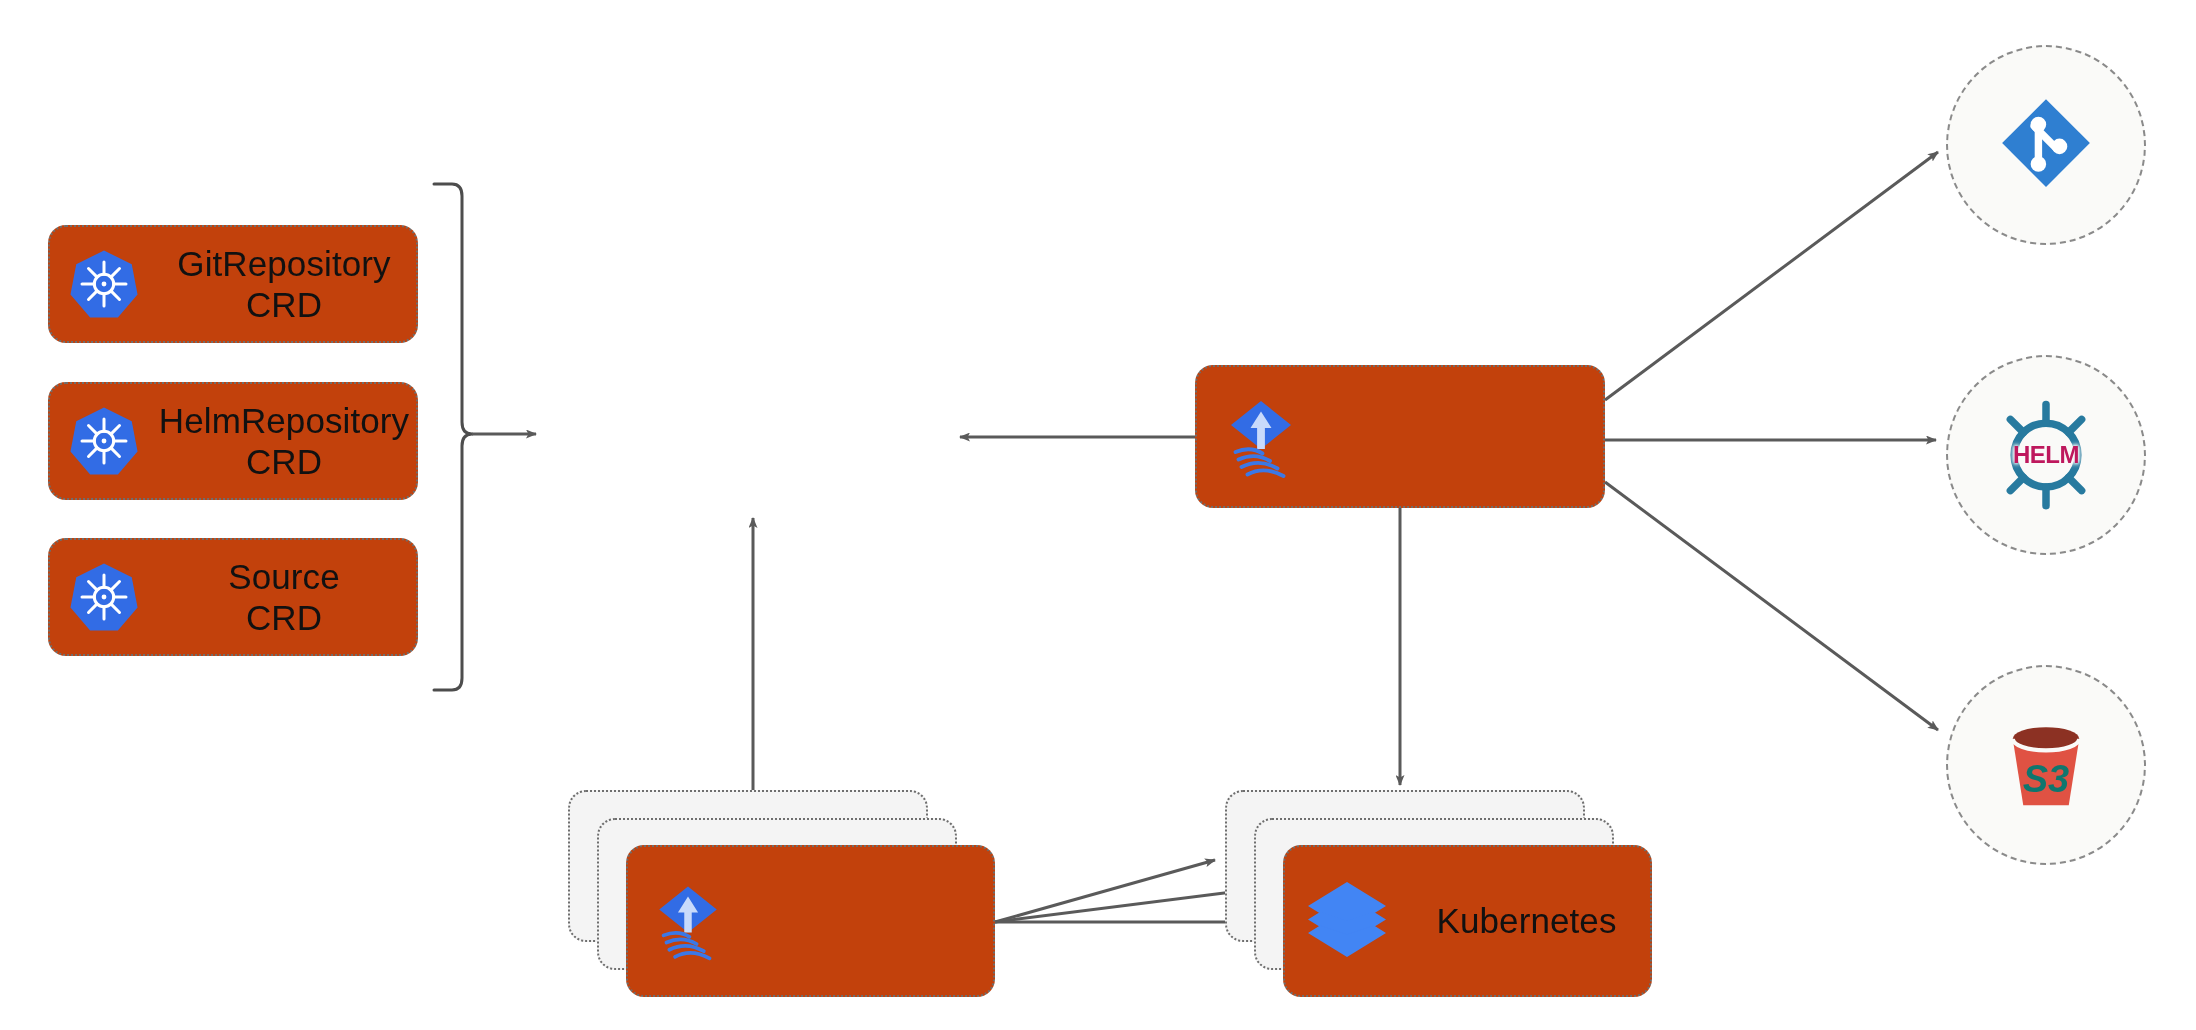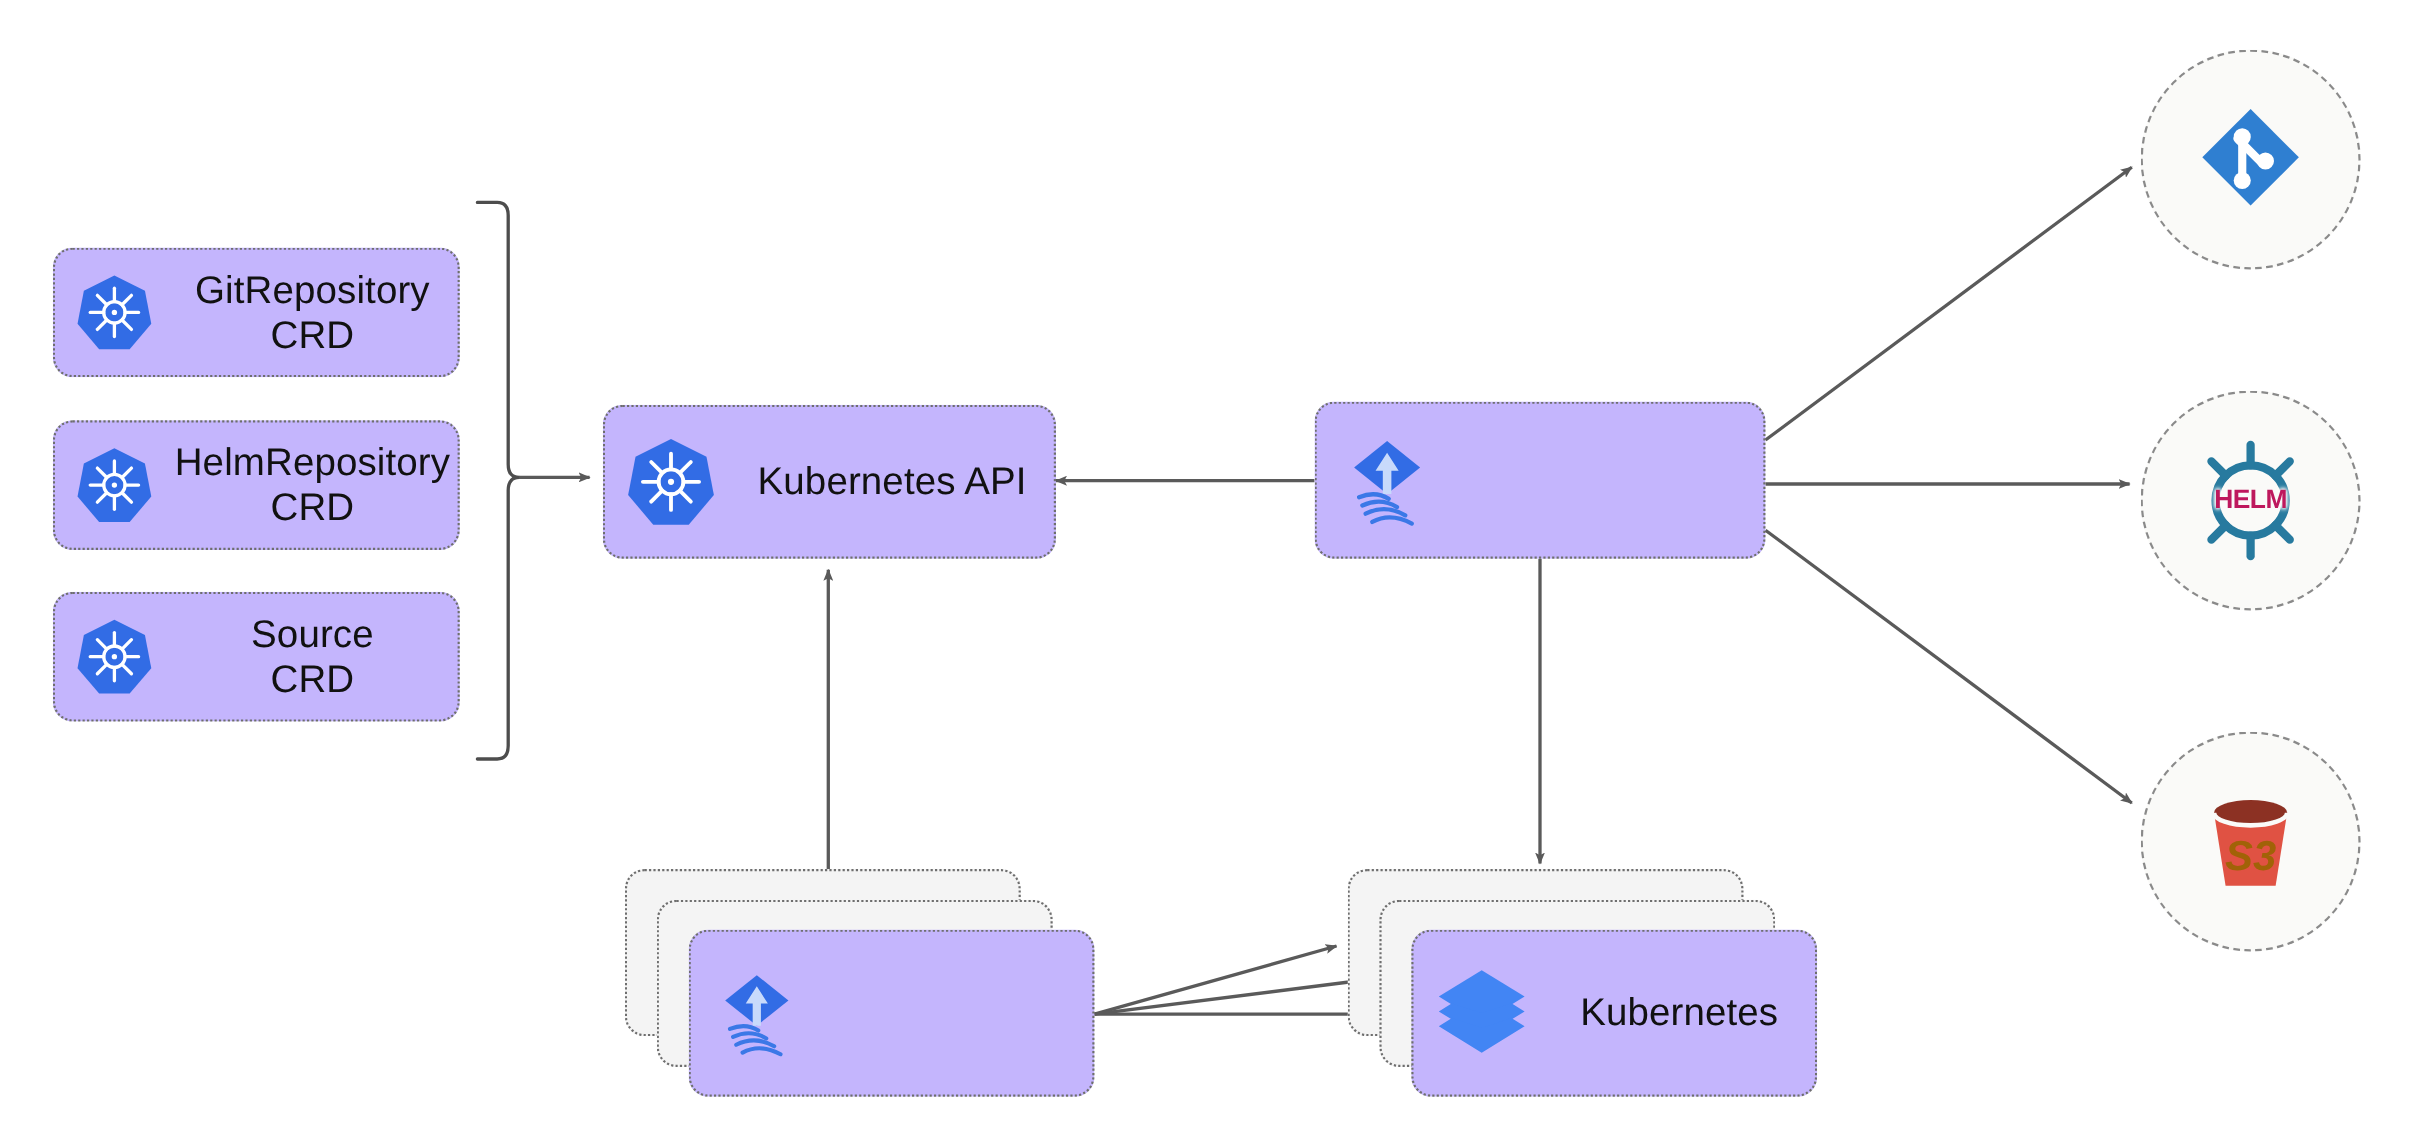--- a/index.html
+++ b/index.html
@@ -8,21 +8,21 @@
     font-family:"Liberation Sans","DejaVu Sans",sans-serif;
     -webkit-font-smoothing:antialiased;
   }
   #diagram{position:relative;width:2196px;height:1030px;}
   svg#canvas{position:absolute;left:0;top:0;width:2196px;height:1030px;}
 
   
   .node{
     position:absolute;
     box-sizing:border-box;
-    background:#c4b5fd;
+    background:#c2410c;
     border:2.5px dotted #6e6e6e;
     border-radius:18px;
     display:flex;align-items:center;
     z-index:5;
   }
   .node .ico{flex:0 0 auto;display:flex;align-items:center;justify-content:center;}
   .node .lbl{
     flex:1 1 auto;text-align:center;
     color:#111;
     font-size:35px;line-height:1.18;
@@ -146,40 +146,20 @@
             <path d="M38 38 L45.4 45.4"></path>
           <path d="M38 26 L45.4 18.6"></path>
             <path d="M26 38 L18.6 45.4"></path>
         </g>
       </svg>
     </span>
     <span class="lbl">Source
 CRD</span>
   </div>
 
-  <div class="node" style="left:548px;top:368px;width:412px;height:140px;">
-    <span class="ico" style="width:120px;height:140px;">
-      <svg width="86" height="86" viewBox="0 0 64 64" xmlns="http://www.w3.org/2000/svg">
-        <path d="M32 3 L56 15 L61 41 L44 61 L20 61 L3 41 L8 15 Z" fill="#326CE5"></path>
-        <g fill="none" stroke="#fff" stroke-width="2.6" stroke-linecap="round">
-          <circle cx="32" cy="32" r="8.4"></circle>
-          <circle cx="32" cy="32" r="2.1" fill="#fff" stroke="none"></circle>
-          <path d="M32 23.6 L32 13"></path>
-            <path d="M32 40.4 L32 51"></path>
-          <path d="M23.6 32 L13 32"></path>
-            <path d="M40.4 32 L51 32"></path>
-          <path d="M26 26 L18.6 18.6"></path>
-            <path d="M38 38 L45.4 45.4"></path>
-          <path d="M38 26 L45.4 18.6"></path>
-            <path d="M26 38 L18.6 45.4"></path>
-        </g>
-      </svg>
-    </span>
-    <span class="lbl">Kubernetes API</span>
-  </div>
 
   <div class="node" style="left:1195px;top:365px;width:410px;height:143px;">
     <span class="ico" style="width:128px;height:143px;">
       <svg width="96" height="96" viewBox="0 0 64 64" xmlns="http://www.w3.org/2000/svg">
         <path d="M32 8 L52 24 L32 40 L12 24 Z" fill="#326CE5"></path>
         <path d="M32 15 L39 26 L34.6 26 L34.6 40 L29.4 40 L29.4 26 L25 26 Z" fill="#c8dafb"></path>
         <g stroke="#3b78e7" stroke-width="2.6" fill="none" stroke-linecap="round">
           <path d="M15 42 Q 25 38 33 43"></path>
           <path d="M17 47 Q 28 42 38 48"></path>
           <path d="M19 52 Q 31 46 43 53"></path>
@@ -256,19 +236,19 @@
   </div>
 
   <div class="circ" style="left:1946px;top:665px;">
     <span style="position:relative;display:block;width:112px;height:112px;">
       <svg width="112" height="112" viewBox="0 0 64 64" xmlns="http://www.w3.org/2000/svg" style="position:absolute;left:0;top:0;">
         <path d="M13 17 L51 17 L45 55 L19 55 Z" fill="#E05243"></path>
         <ellipse cx="32" cy="17" rx="19" ry="6.6" fill="#8C3123"></ellipse>
         <path d="M13 17 a19 6.6 0 0 0 38 0" fill="none" stroke="#fafaf8" stroke-width="2.4"></path>
       </svg>
       <span style="position:absolute;left:0;top:14px;width:112px;height:112px;display:flex;
-                   align-items:center;justify-content:center;color:#a16207;
+                   align-items:center;justify-content:center;color:#0f766e;
                    font-size:38px;font-weight:bold;font-style:italic;
                    font-family:'Liberation Sans',sans-serif;">S3</span>
     </span>
   </div>
 
 </div>
 
 </body></html>

